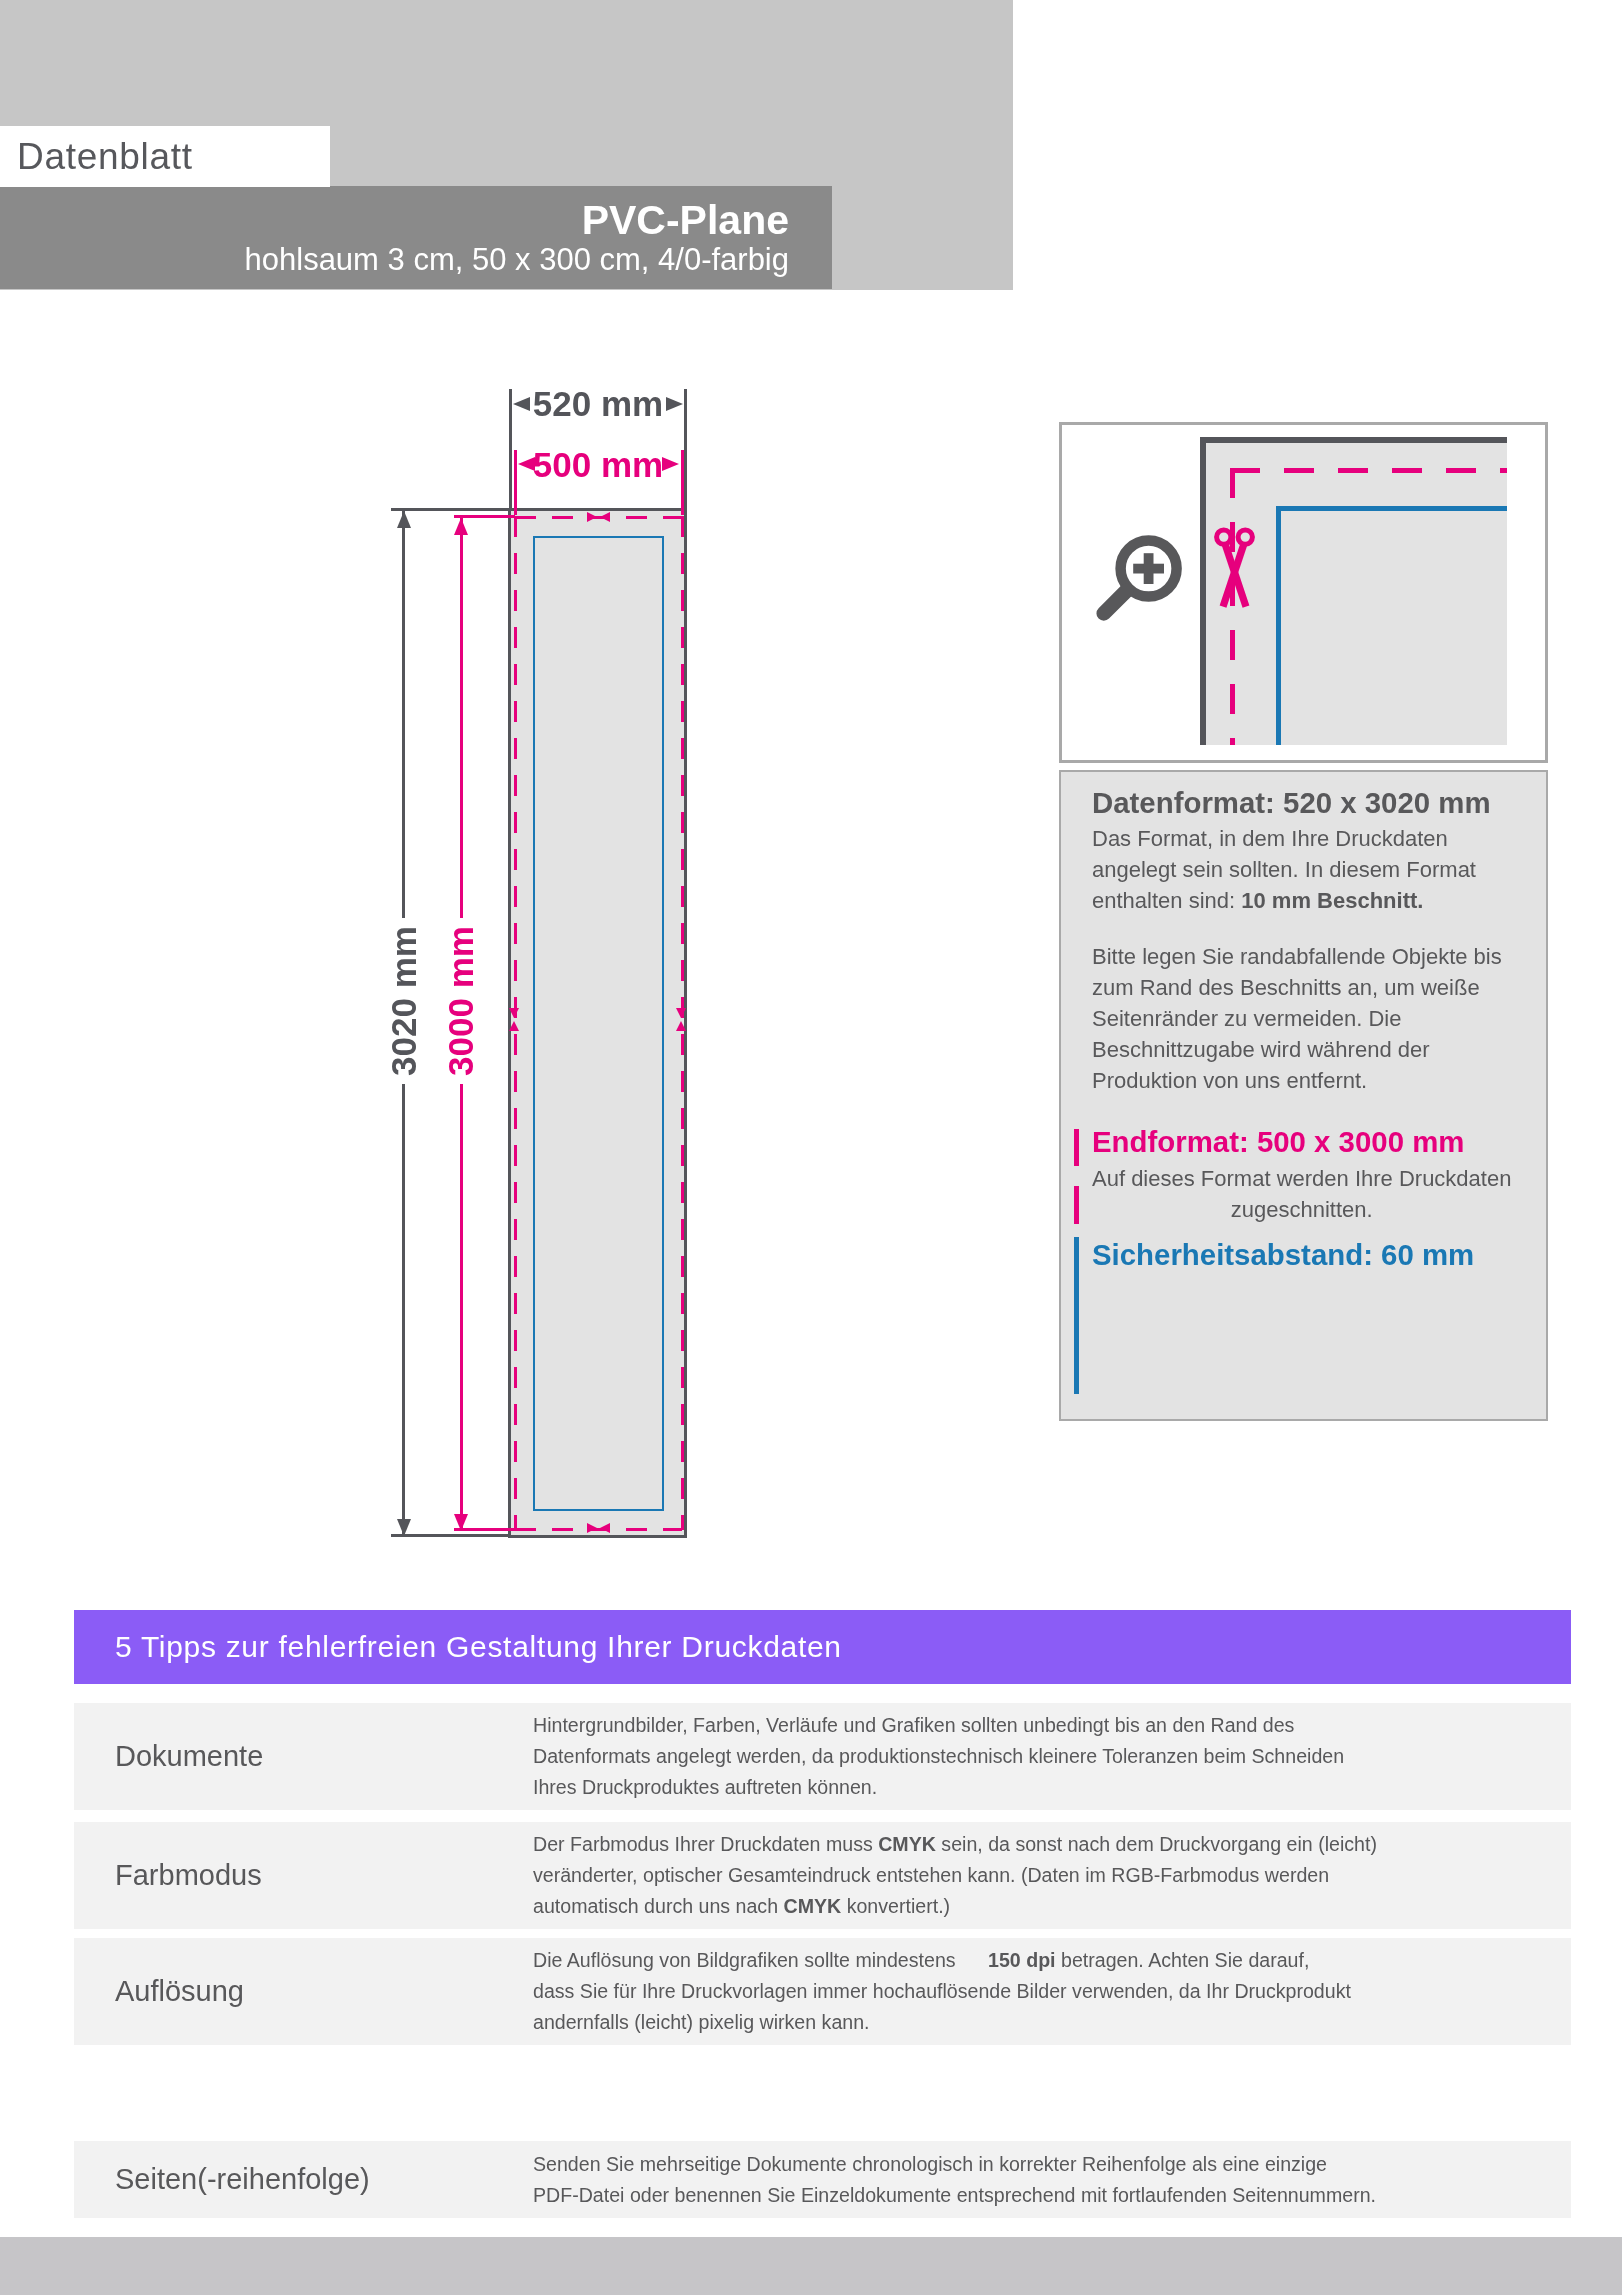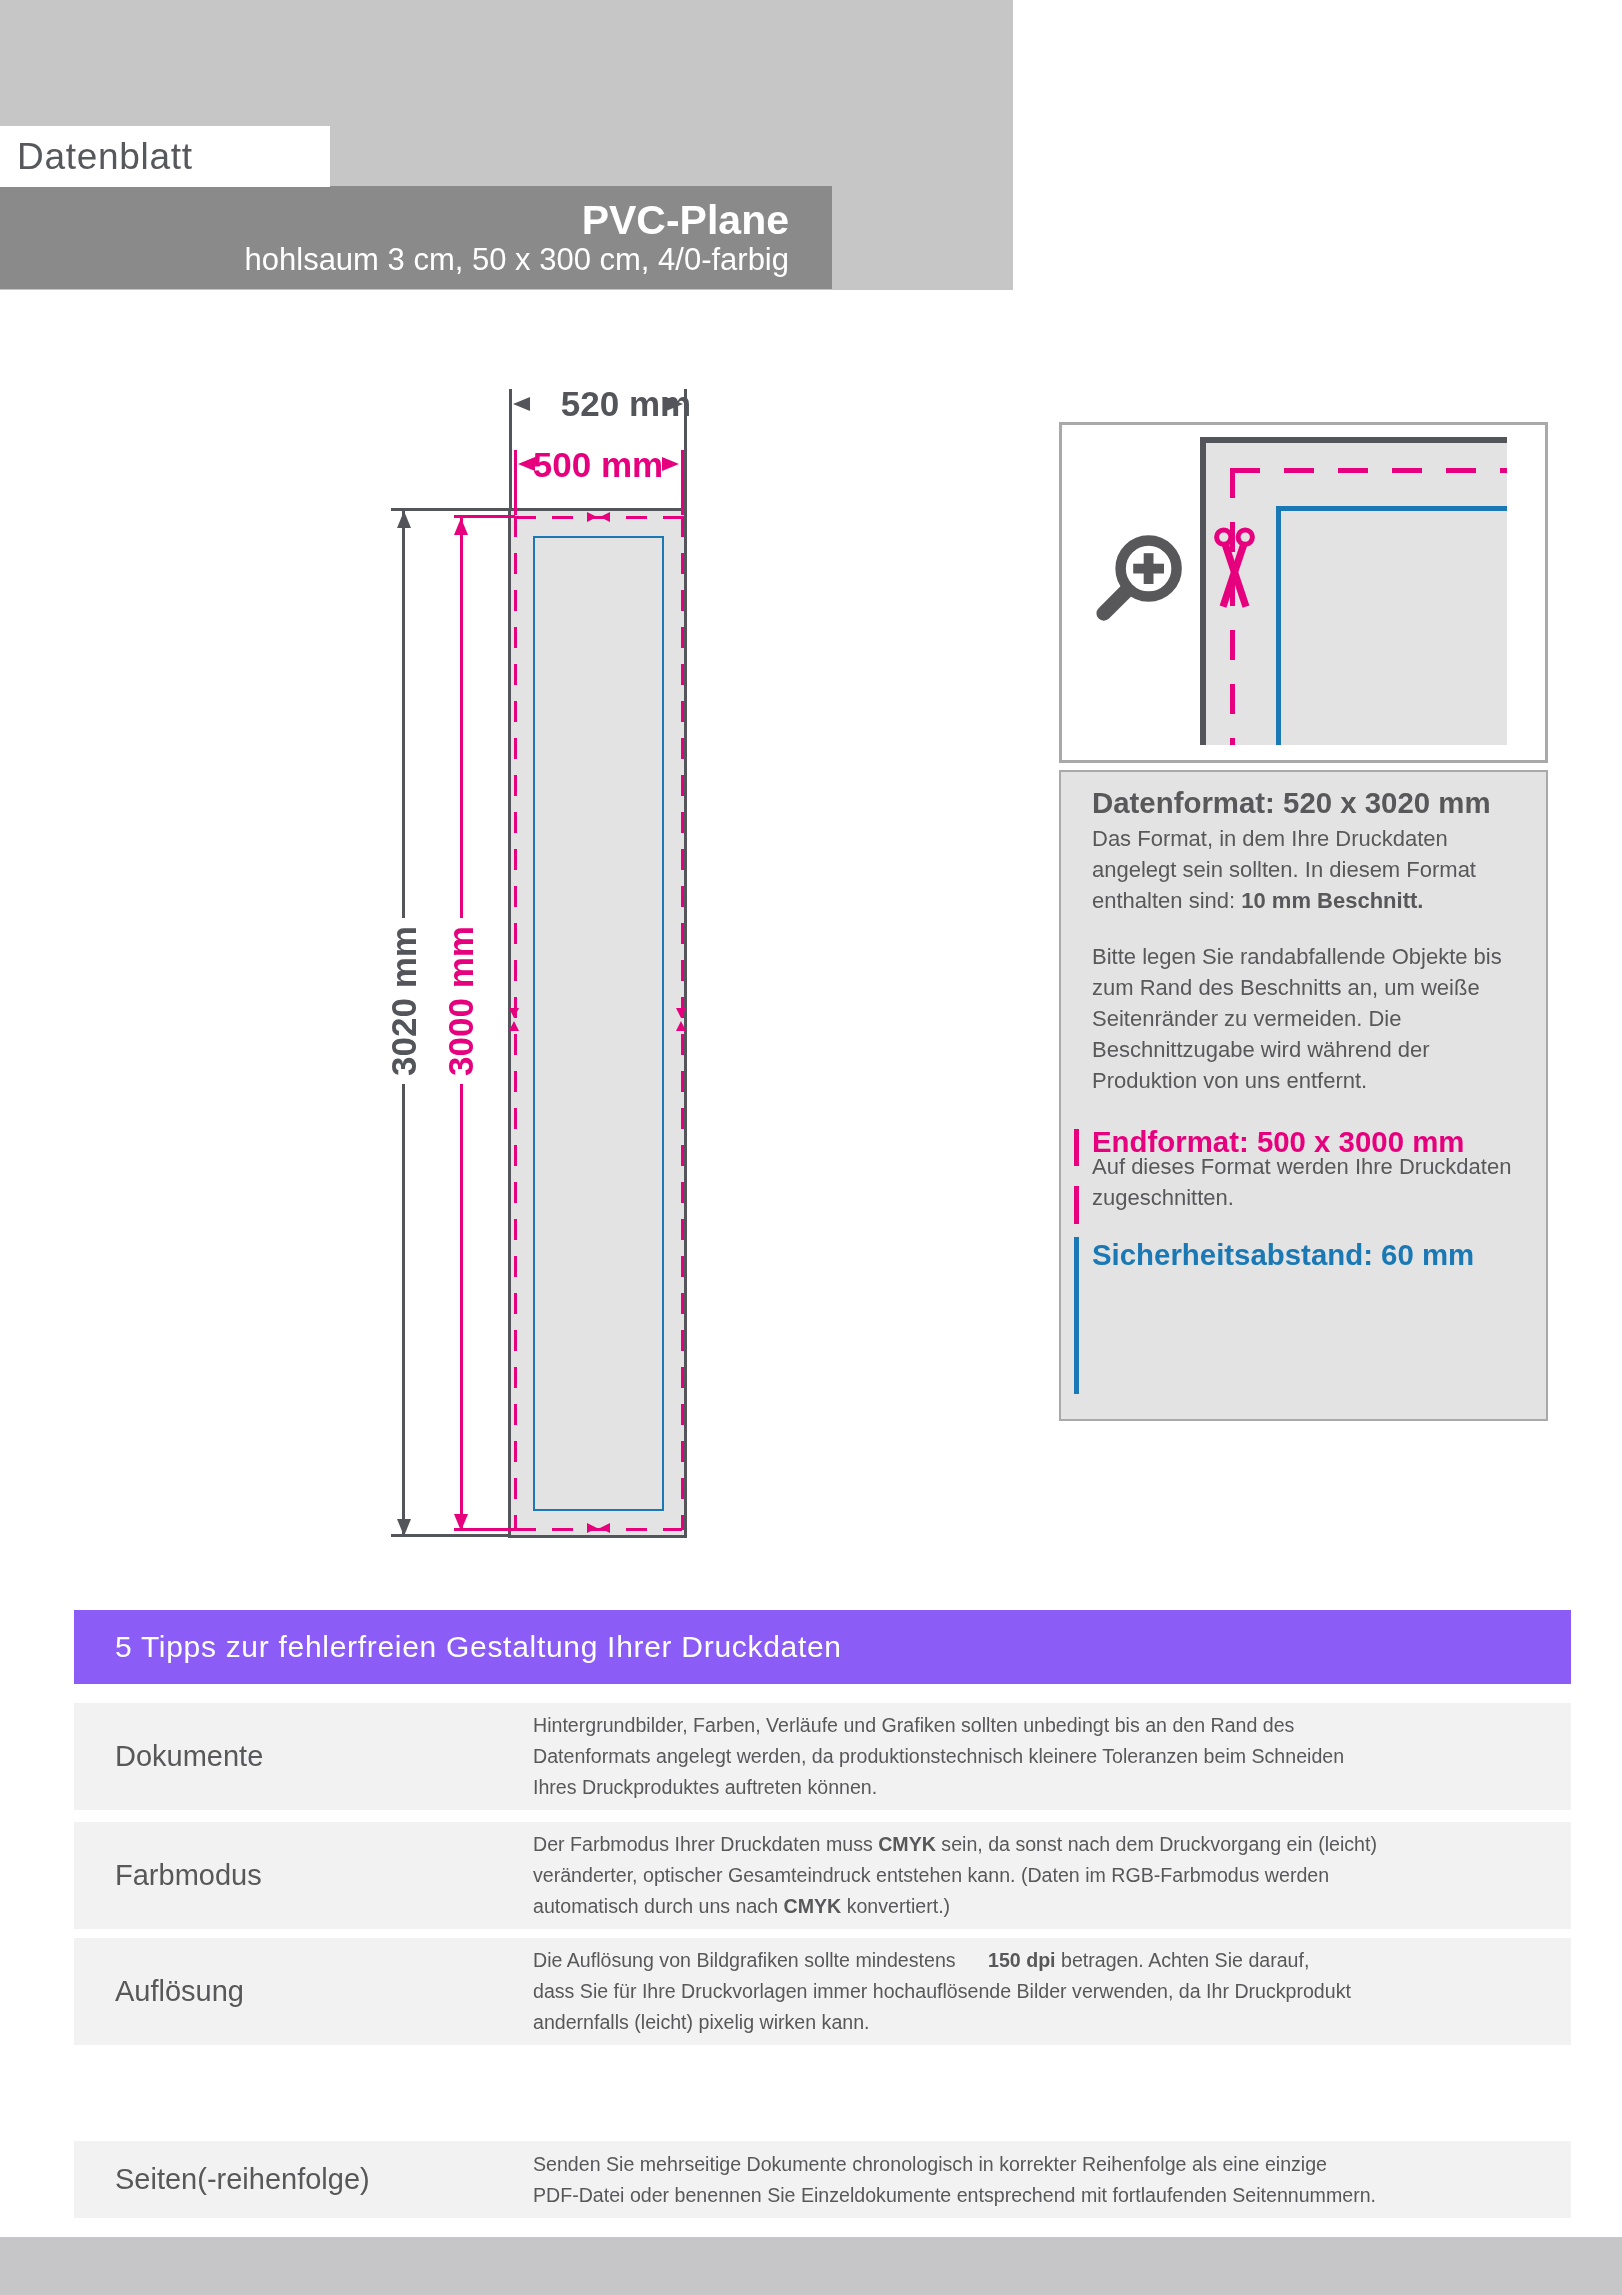--- a/index.html
+++ b/index.html
@@ -122,21 +122,21 @@
   <div class="abs tri mk-left-s" style="left:600px;top:1523px;"></div>
   <div class="abs tri mk-down-s" style="left:509px;top:1008px;"></div>
   <div class="abs tri mk-up-s" style="left:509px;top:1021px;"></div>
   <div class="abs tri mk-down-s" style="left:676px;top:1008px;"></div>
   <div class="abs tri mk-up-s" style="left:676px;top:1021px;"></div>
 
   <div class="abs dimline" style="left:509px;top:389px;width:2.6px;height:121px;"></div>
   <div class="abs dimline" style="left:684px;top:389px;width:2.6px;height:121px;"></div>
   <div class="abs tri tri-left-d" style="left:513px;top:397px;"></div>
   <div class="abs tri tri-right-d" style="left:666px;top:397px;"></div>
-  <div class="abs dim-center-row" style="left:532px;top:385px;width:188px;height:38px;">
+  <div class="abs dim-center-row" style="left:504px;top:385px;width:188px;height:38px;">
     <span class="dim-label">520 mm</span>
   </div>
 
   <div class="abs dimline mag" style="left:514px;top:450px;width:2.6px;height:65px;"></div>
   <div class="abs dimline mag" style="left:681px;top:450px;width:2.6px;height:65px;"></div>
   <div class="abs tri tri-left-m" style="left:518px;top:457px;"></div>
   <div class="abs tri tri-right-m" style="left:662px;top:457px;"></div>
   <div class="abs dim-center-row" style="left:504px;top:446px;width:188px;height:38px;">
     <span class="dim-label mag">500 mm</span>
   </div>
@@ -186,21 +186,21 @@
 enthalten sind: </span><span style="font-weight: bold;">10 mm Beschnitt.</span></span></div>
     <div class="ip-p" style="top:169px;"><span><span>Bitte legen Sie randabfallende Objekte bis
 zum Rand des Beschnitts an, um weiße
 Seitenränder zu vermeiden. Die
 Beschnittzugabe wird während der
 Produktion von uns entfernt.</span></span></div>
 
     <div class="bar mag" style="top:357px;height:37px;"></div>
     <div class="bar mag" style="top:414px;height:38px;"></div>
     <div class="ip-title mag" style="top:353px;">Endformat: 500 x 3000 mm</div>
-    <div class="ip-p" style="top:379px;"><span><span>Auf dieses Format werden Ihre Druckdaten
+    <div class="ip-p" style="top:391px;text-align:center;"><span><span>Auf dieses Format werden Ihre Druckdaten
 zugeschnitten.</span></span></div>
 
     <div class="bar blue" style="top:465px;height:157px;"></div>
     <div class="ip-title blue" style="top:466px;">Sicherheitsabstand: 60 mm</div>
   </div>
 
   <div class="abs tips-band">
     <span class="tips-heading">5 Tipps zur fehlerfreien Gestaltung Ihrer Druckdaten</span>
   </div>
 

